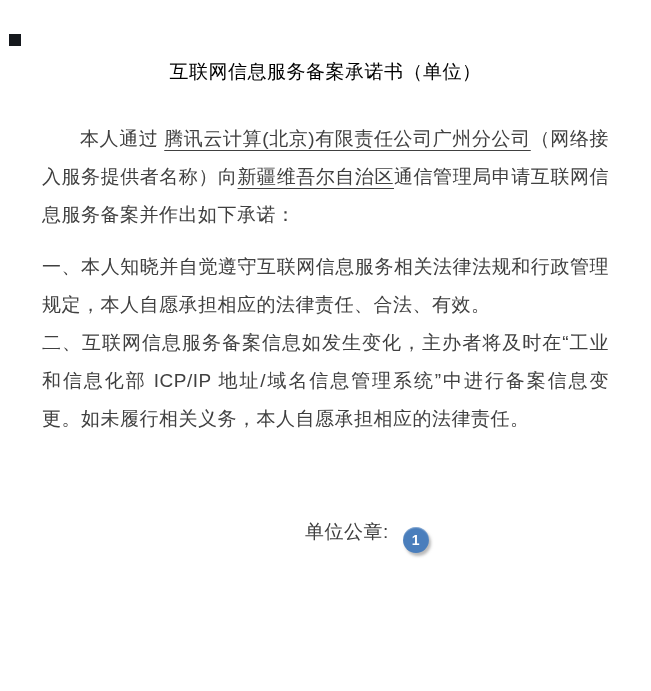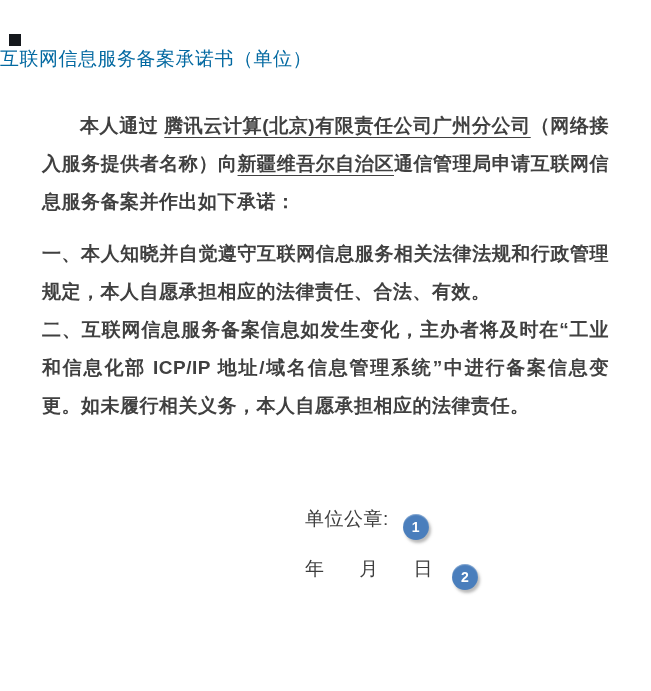--- a/index.html
+++ b/index.html
@@ -12,35 +12,36 @@
     overflow:hidden;
     box-sizing:border-box;
   }
   .corner-marker{
     position:absolute;left:9px;top:34px;
     width:12px;height:12px;
     background:#15181d;
   }
   .title{
     margin:0;
-    padding-top:46px;
+    padding-top:59px;
     font-size:19px;
     font-weight:normal;
     line-height:26px;
     letter-spacing:0.5px;
-    color:#0369a1;
+    text-align:center;
+    color:#000000;
   }
   .content{
     margin:0 42px;
     font-size:19px;
     line-height:38px;
     letter-spacing:0.5px;
     text-align:justify;
   }
-  .content p{margin:0;font-weight:bold;}
+  .content p{margin:0;}
   .content p.p0{margin-top:35px;text-indent:38px;}
   .content p.p1{margin-top:14px;}
   .content p.p2{}
   .uline{
     text-decoration:underline;
     text-underline-offset:5px;
     text-decoration-thickness:1px;
   }
   .signature{
     margin:75px 17px 0 305px;
@@ -82,21 +83,15 @@
       <p class="p0 indent"><span>本人通过 </span><span class="uline">腾讯云计算(北京)有限责任公司广州分公司</span><span>（网络接入服务提供者名称）向</span><span class="uline">新疆维吾尔自治区</span><span>通信管理局申请互联网信息服务备案并作出如下承诺：</span></p>
       <p class="p1"><span>一、本人知晓并自觉遵守互联网信息服务相关法律法规和行政管理规定，本人自愿承担相应的法律责任、合法、有效。</span></p>
       <p class="p2"><span>二、互联网信息服务备案信息如发生变化，主办者将及时在“工业和信息化部 ICP/IP 地址/域名信息管理系统”中进行备案信息变更。如未履行相关义务，本人自愿承担相应的法律责任。</span></p>
     </div>
 
   <div class="signature">
     <div class="sig-line">
       <span>单位公章:</span>
       <span class="badge badge-1" style="background: rgb(74, 126, 188);">1</span>
     </div>
-    <div class="sig-line date-line">
-      <span class="date-part date-gap">年</span>
-      <span class="date-part date-gap">月</span>
-      <span class="date-part">日</span>
-      <span class="badge badge-2" style="background: rgb(74, 126, 188);">2</span>
-    </div>
   </div>
 
 </div>
 
 </body></html>

